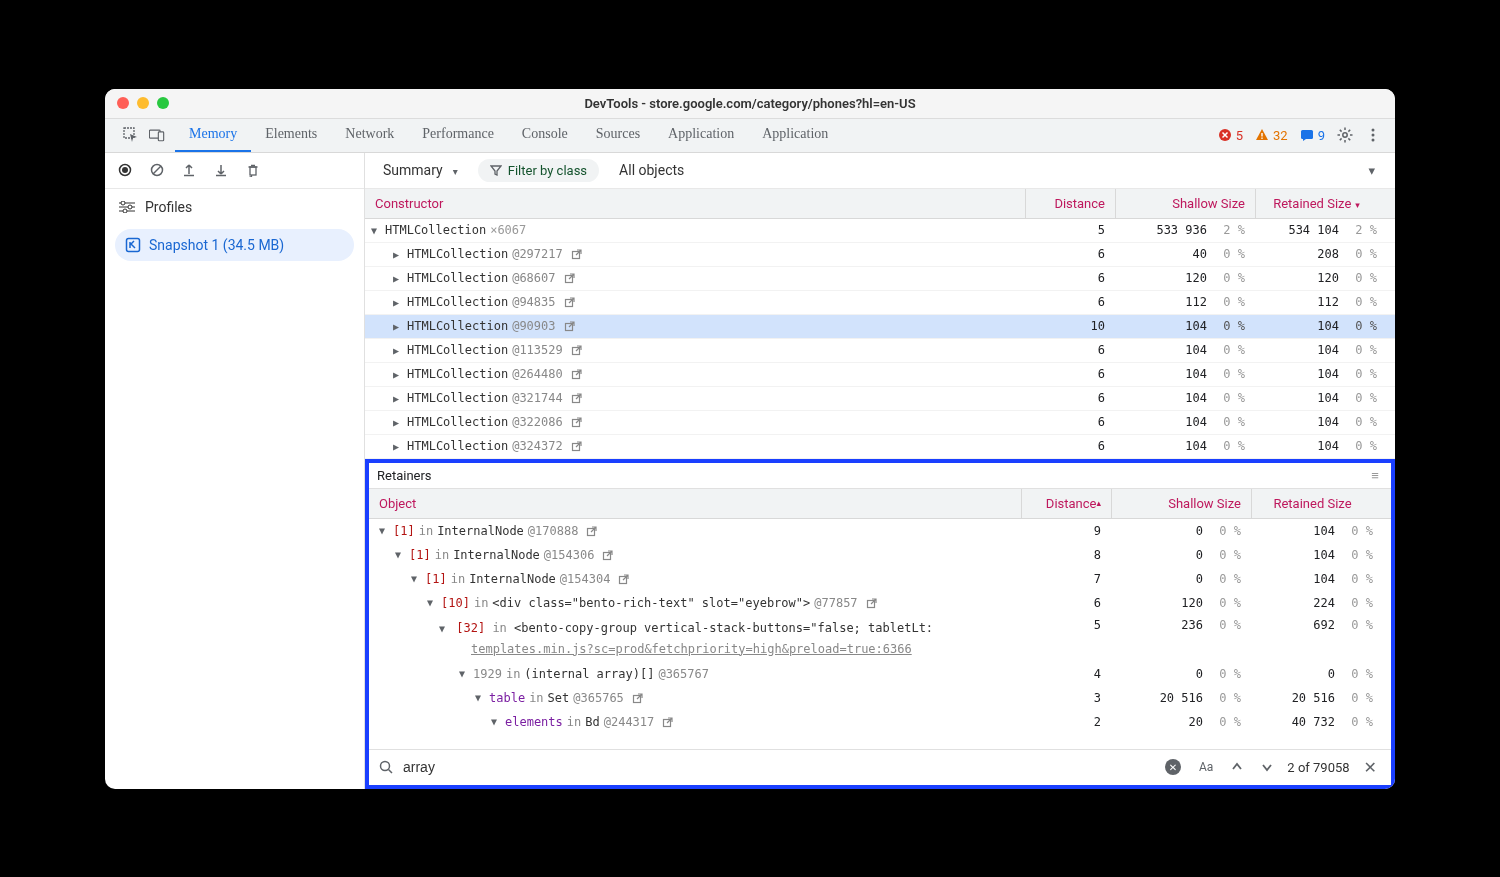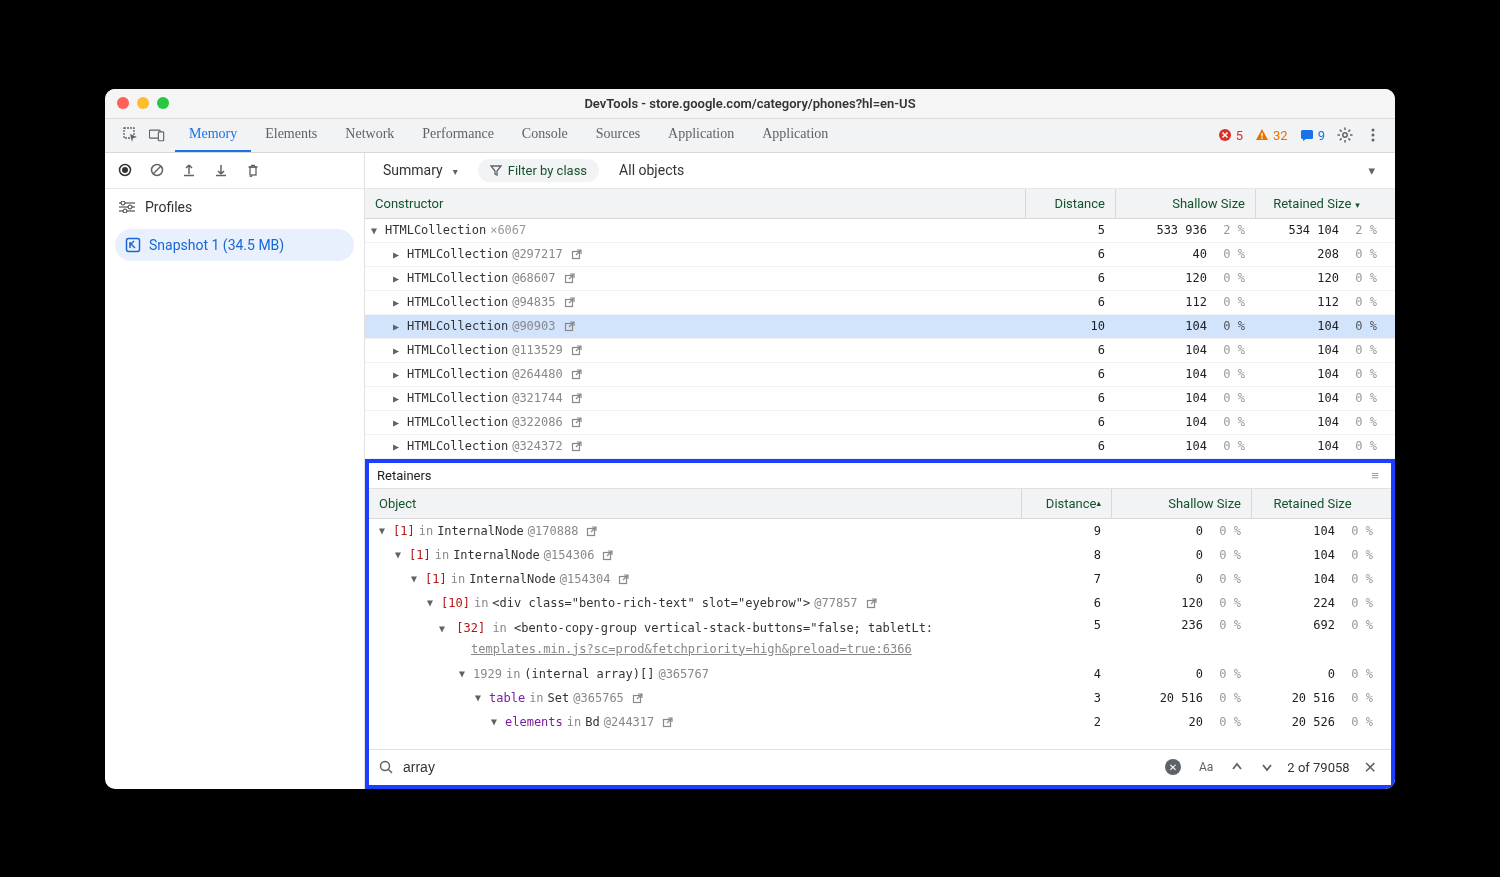--- a/index.html
+++ b/index.html
@@ -117,21 +117,21 @@
   .pill { display:flex; align-items:center; gap:6px; padding:4px 12px; background:#f1f3f4; border-radius:14px; color:#14532d; font-size:13px;}
   .chev::after { content:"▾"; font-size:10px; color:#5f6368; margin-left:4px; position:relative; top:1px;}
 
   .table-head {
     height: 30px;
     background: #f1f3f4;
     display: flex;
     align-items: center;
     border-bottom: 1px solid #d8d8d8;
     font-size: 13px;
-    color: #14532d;
+    color: #be185d;
   }
   .col-construct { flex: 1; padding-left: 10px; }
   .col-dist { width: 90px; text-align: right; padding-right: 10px; border-left:1px solid #d8d8d8; height:100%; display:flex; align-items:center; justify-content:flex-end;}
   .col-shal { width: 140px; text-align: right; padding-right: 10px; border-left:1px solid #d8d8d8; height:100%; display:flex; align-items:center; justify-content:flex-end;}
   .col-ret { width: 140px; text-align: right; padding-right: 18px; border-left:1px solid #d8d8d8; height:100%; display:flex; align-items:center; justify-content:center;}
   .col-ret .sort::after { content:"▾"; font-size:9px; margin-left:4px;}
 
   .table-rows { flex: 0 0 auto; overflow: hidden; }
   .trow {
     height: 24px;
@@ -789,21 +789,21 @@
                     <path d="M6 2 L10 2 L10 6 M10 2 L5 7" fill="none" stroke="#888" stroke-width="1.2"></path>
                   </svg>
                 </span>
               </div>
   <div class="cell-dist">2</div>
   <div class="cell-sh">
                 <span>20</span>
                 <span class="pct">0 %</span>
               </div>
   <div class="cell-rt">
-                <span>20 526</span>
+                <span>40 732</span>
                 <span class="pct">0 %</span>
               </div>
             </div>
           </div>
 
         <div class="searchbar">
           <svg width="14" height="14">
               <circle cx="6" cy="6" r="4.5" fill="none" stroke="#5f6368" stroke-width="1.5"></circle>
               <line x1="9.5" y1="9.5" x2="13" y2="13" stroke="#5f6368" stroke-width="1.5"></line>
             </svg>

